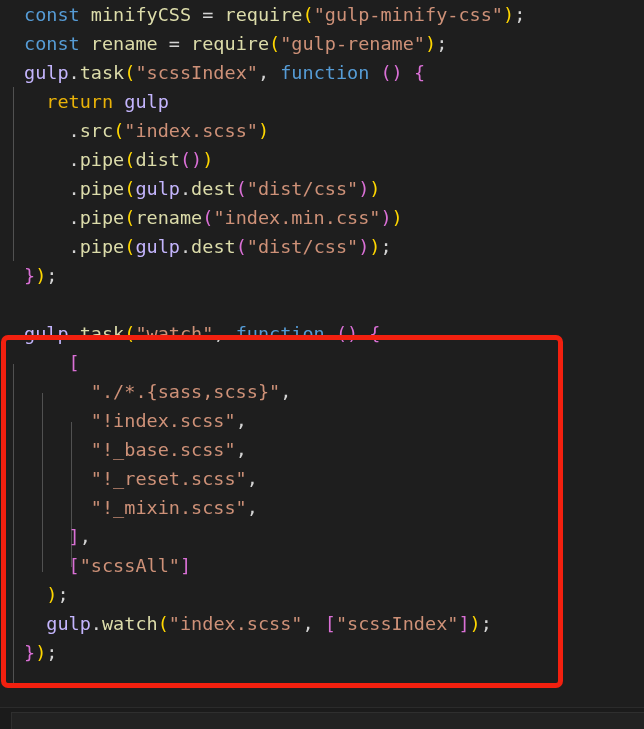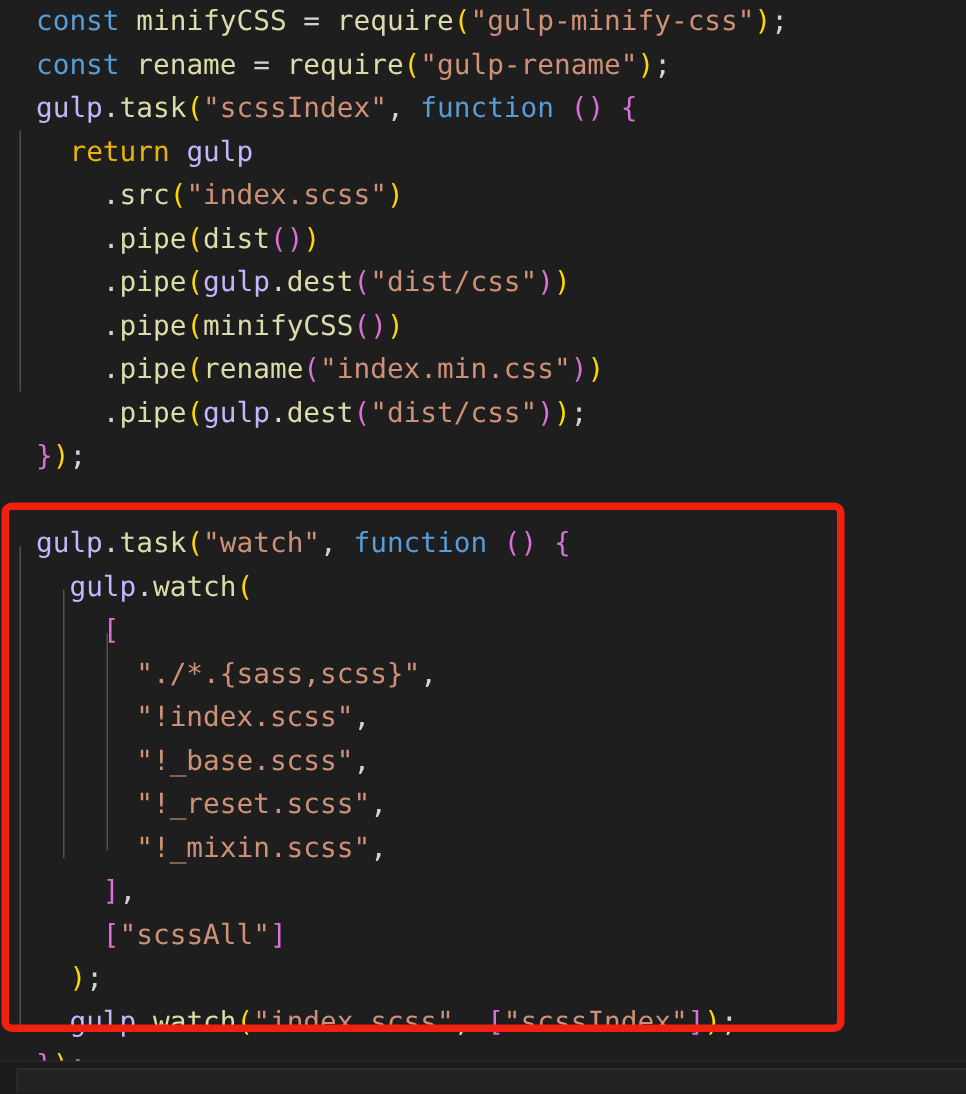--- a/index.html
+++ b/index.html
@@ -111,27 +111,25 @@
         <div class="guide" style="left: 71px; top: 422px; height: 145px;"></div>
       </div>
     <div id="lines-layer">
         <div class="code-line"><span class="t-kw">const</span><span class="t-punct"> </span><span class="t-ident">minifyCSS</span><span class="t-punct"> = </span><span class="t-ident">require</span><span class="t-b1">(</span><span class="t-str">"gulp-minify-css"</span><span class="t-b1">)</span><span class="t-punct">;</span></div>
         <div class="code-line"><span class="t-kw">const</span><span class="t-punct"> </span><span class="t-ident">rename</span><span class="t-punct"> = </span><span class="t-ident">require</span><span class="t-b1">(</span><span class="t-str">"gulp-rename"</span><span class="t-b1">)</span><span class="t-punct">;</span></div>
         <div class="code-line"><span class="t-var">gulp</span><span class="t-punct">.</span><span class="t-ident">task</span><span class="t-b1">(</span><span class="t-str">"scssIndex"</span><span class="t-punct">, </span><span class="t-kw">function</span><span class="t-punct"> </span><span class="t-b2">(</span><span class="t-b2">)</span><span class="t-punct"> </span><span class="t-b2">{</span></div>
         <div class="code-line"><span class="t-punct">  </span><span class="t-ctl">return</span><span class="t-punct"> </span><span class="t-var">gulp</span></div>
         <div class="code-line"><span class="t-punct">    .</span><span class="t-ident">src</span><span class="t-b1">(</span><span class="t-str">"index.scss"</span><span class="t-b1">)</span></div>
         <div class="code-line"><span class="t-punct">    .</span><span class="t-ident">pipe</span><span class="t-b1">(</span><span class="t-ident">dist</span><span class="t-b2">(</span><span class="t-b2">)</span><span class="t-b1">)</span></div>
         <div class="code-line"><span class="t-punct">    .</span><span class="t-ident">pipe</span><span class="t-b1">(</span><span class="t-var">gulp</span><span class="t-punct">.</span><span class="t-ident">dest</span><span class="t-b2">(</span><span class="t-str">"dist/css"</span><span class="t-b2">)</span><span class="t-b1">)</span></div>
-        <div class="code-line"><span class="t-punct">    .</span><span class="t-ident">pipe</span><span class="t-b1">(</span><span class="t-ident">minifyCSS</span><span class="t-b2">(</span><span class="t-b2">)</span><span class="t-b1">)</span></div>
         <div class="code-line"><span class="t-punct">    .</span><span class="t-ident">pipe</span><span class="t-b1">(</span><span class="t-ident">rename</span><span class="t-b2">(</span><span class="t-str">"index.min.css"</span><span class="t-b2">)</span><span class="t-b1">)</span></div>
         <div class="code-line"><span class="t-punct">    .</span><span class="t-ident">pipe</span><span class="t-b1">(</span><span class="t-var">gulp</span><span class="t-punct">.</span><span class="t-ident">dest</span><span class="t-b2">(</span><span class="t-str">"dist/css"</span><span class="t-b2">)</span><span class="t-b1">)</span><span class="t-punct">;</span></div>
         <div class="code-line"><span class="t-b2">}</span><span class="t-b1">)</span><span class="t-punct">;</span></div>
         <div class="code-line">&nbsp;</div>
         <div class="code-line"><span class="t-var">gulp</span><span class="t-punct">.</span><span class="t-ident">task</span><span class="t-b1">(</span><span class="t-str">"watch"</span><span class="t-punct">, </span><span class="t-kw">function</span><span class="t-punct"> </span><span class="t-b2">(</span><span class="t-b2">)</span><span class="t-punct"> </span><span class="t-b2">{</span></div>
-        <div class="code-line"><span class="t-punct">  </span><span class="t-var">gulp</span><span class="t-punct">.</span><span class="t-ident">watch</span><span class="t-b1">(</span></div>
         <div class="code-line"><span class="t-punct">    </span><span class="t-b2">[</span></div>
         <div class="code-line"><span class="t-punct">      </span><span class="t-str">"./*.{sass,scss}"</span><span class="t-punct">,</span></div>
         <div class="code-line"><span class="t-punct">      </span><span class="t-str">"!index.scss"</span><span class="t-punct">,</span></div>
         <div class="code-line"><span class="t-punct">      </span><span class="t-str">"!_base.scss"</span><span class="t-punct">,</span></div>
         <div class="code-line"><span class="t-punct">      </span><span class="t-str">"!_reset.scss"</span><span class="t-punct">,</span></div>
         <div class="code-line"><span class="t-punct">      </span><span class="t-str">"!_mixin.scss"</span><span class="t-punct">,</span></div>
         <div class="code-line"><span class="t-punct">    </span><span class="t-b2">]</span><span class="t-punct">,</span></div>
         <div class="code-line"><span class="t-punct">    </span><span class="t-b2">[</span><span class="t-str">"scssAll"</span><span class="t-b2">]</span></div>
         <div class="code-line"><span class="t-punct">  </span><span class="t-b1">)</span><span class="t-punct">;</span></div>
         <div class="code-line"><span class="t-punct">  </span><span class="t-var">gulp</span><span class="t-punct">.</span><span class="t-ident">watch</span><span class="t-b1">(</span><span class="t-str">"index.scss"</span><span class="t-punct">, </span><span class="t-b2">[</span><span class="t-str">"scssIndex"</span><span class="t-b2">]</span><span class="t-b1">)</span><span class="t-punct">;</span></div>

